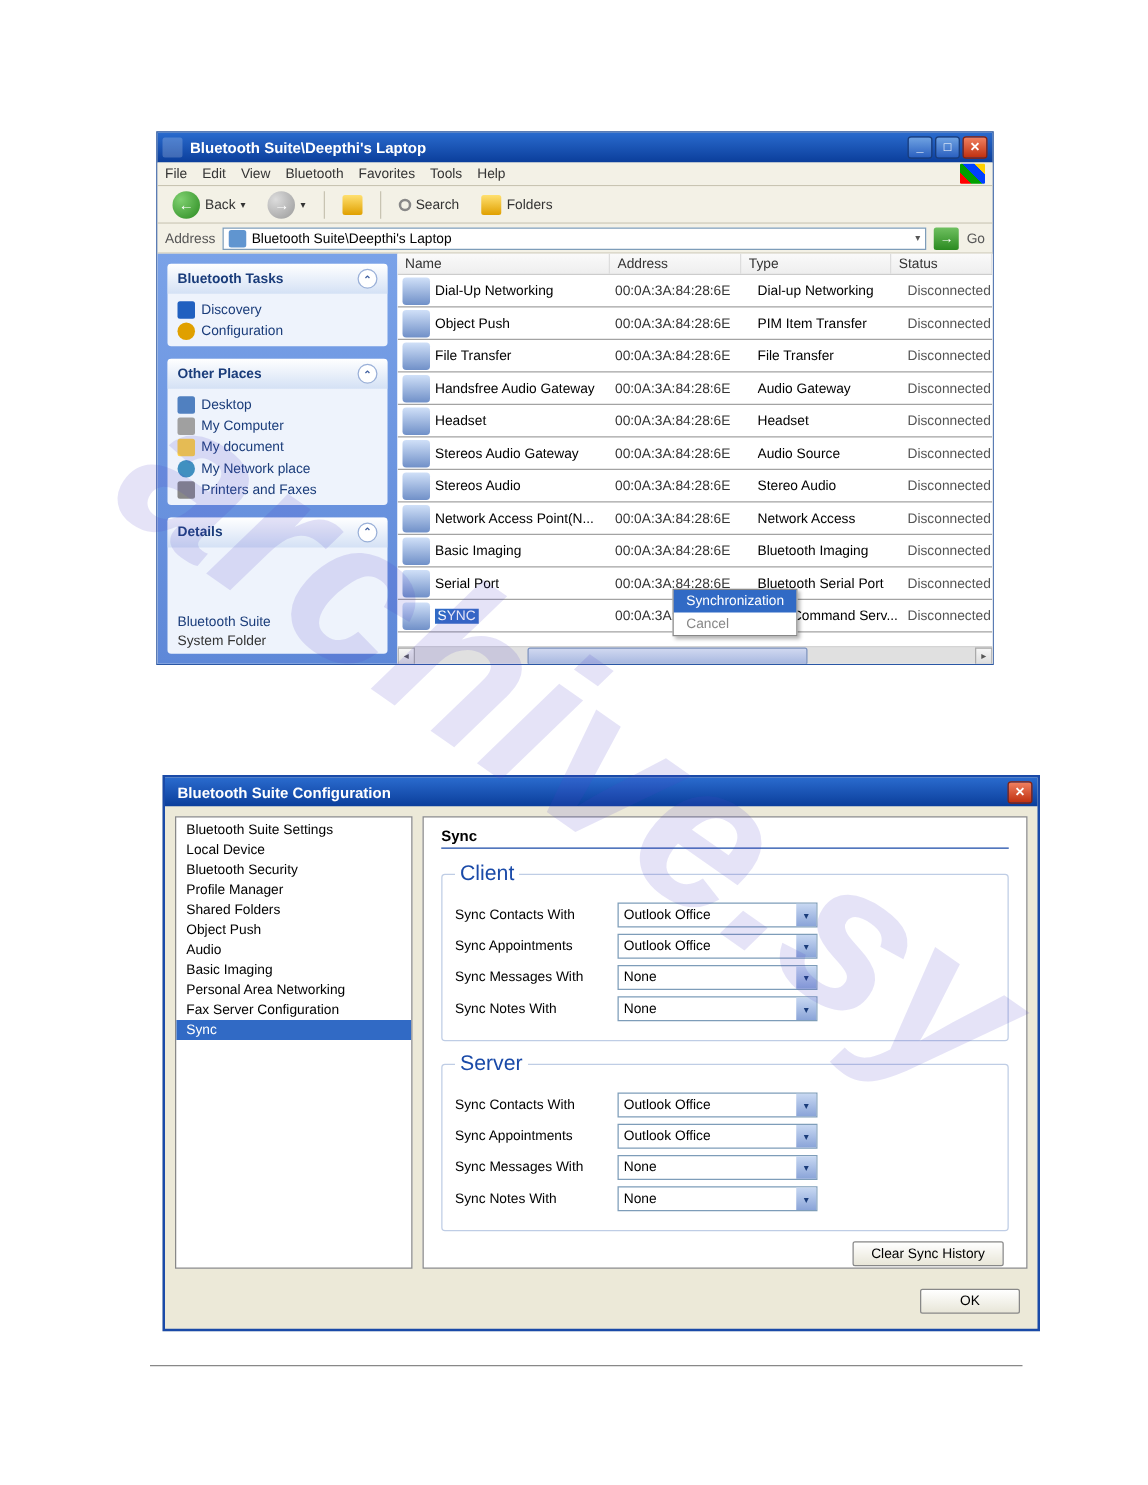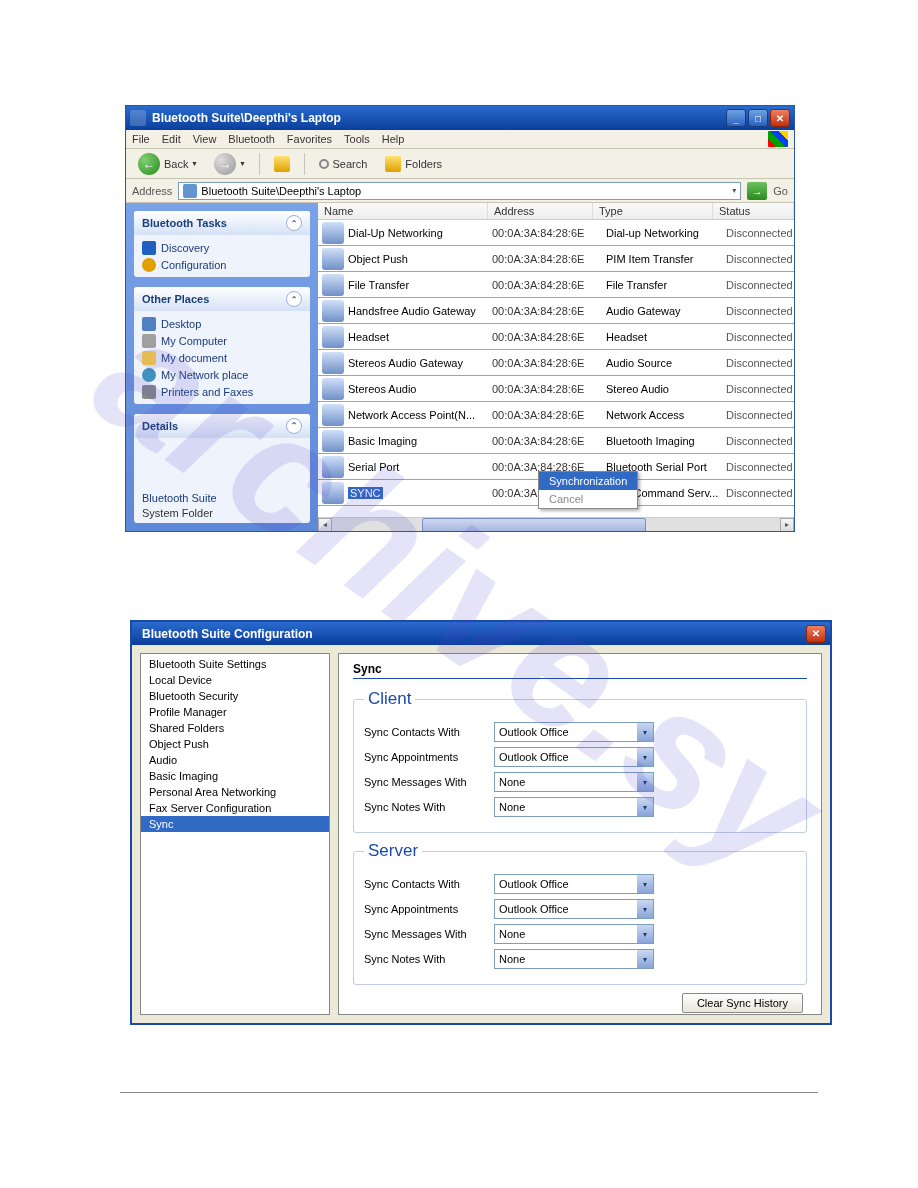--- a/index.html
+++ b/index.html
@@ -649,16 +649,19 @@
                   <span class="dd">▾</span>
                 </div>
               </div>
             </div>
         </fieldset>
         <div class="clear-wrap">
           <button class="btn">Clear Sync History</button>
         </div>
       </div>
     </div>
+    <div class="cfg-footer">
+      <button class="btn">OK</button>
+    </div>
   </div>
 
   <div class="hr-bottom"></div>
 </div>
 
 </body></html>

